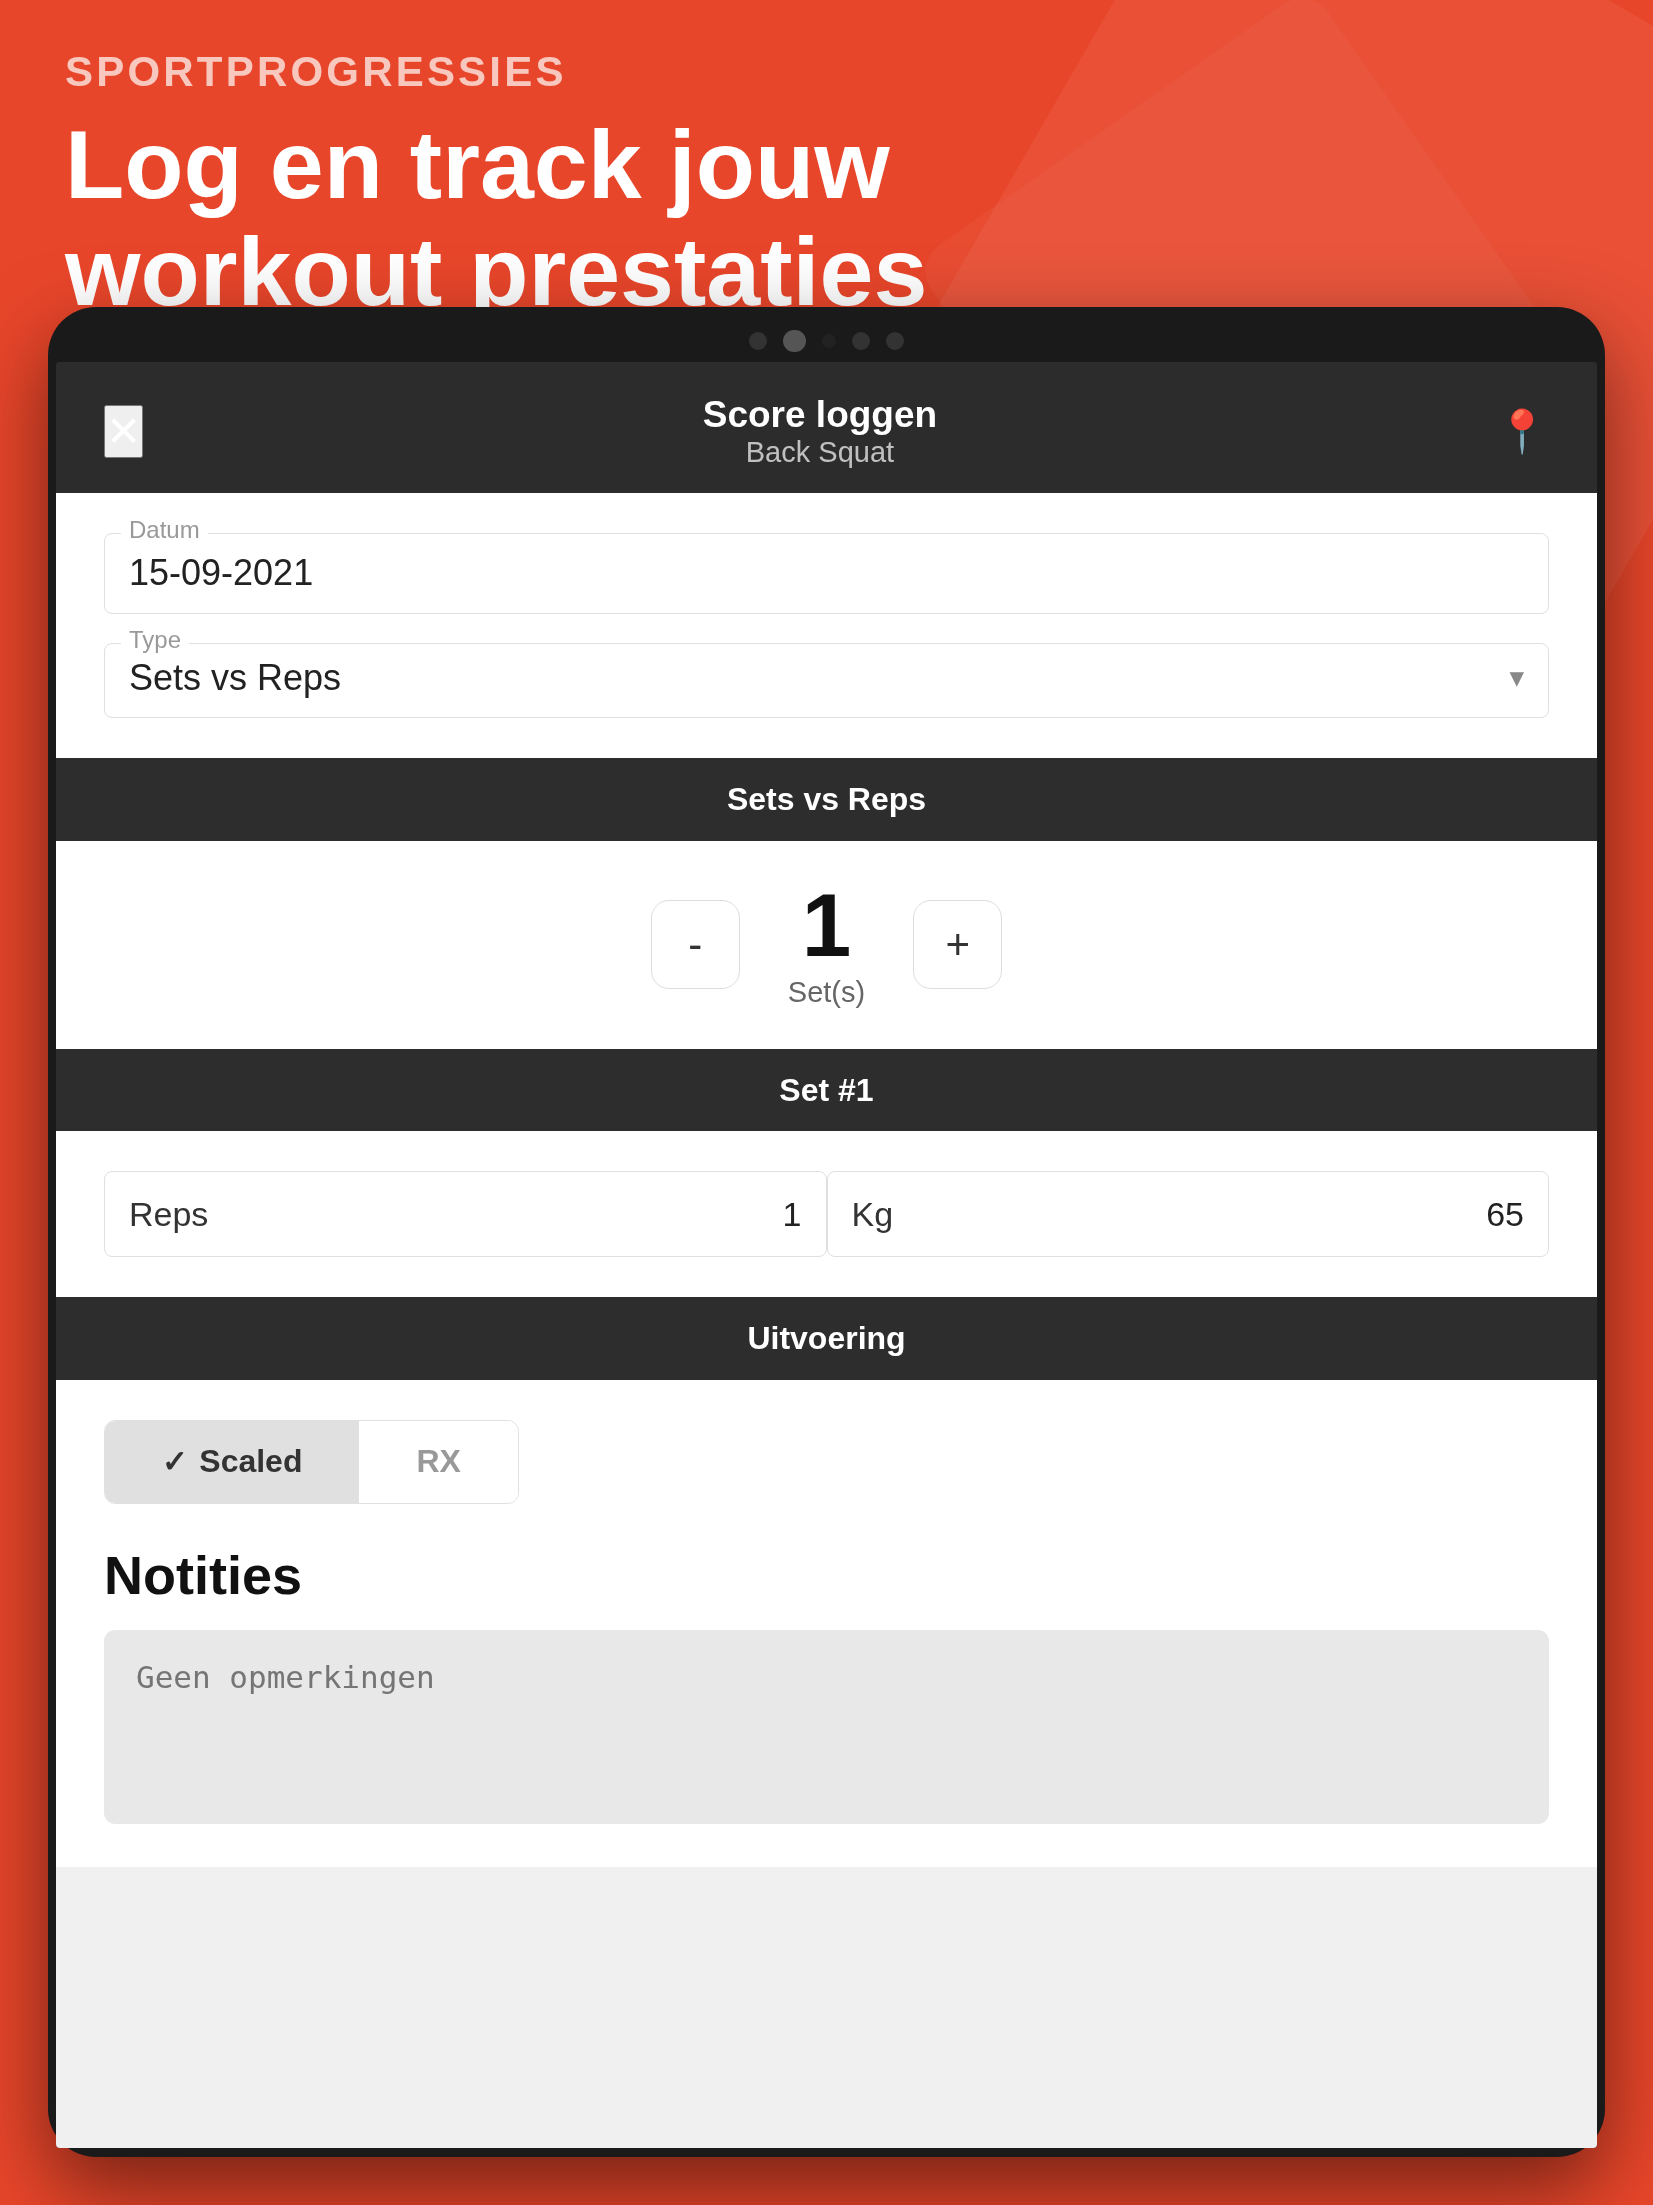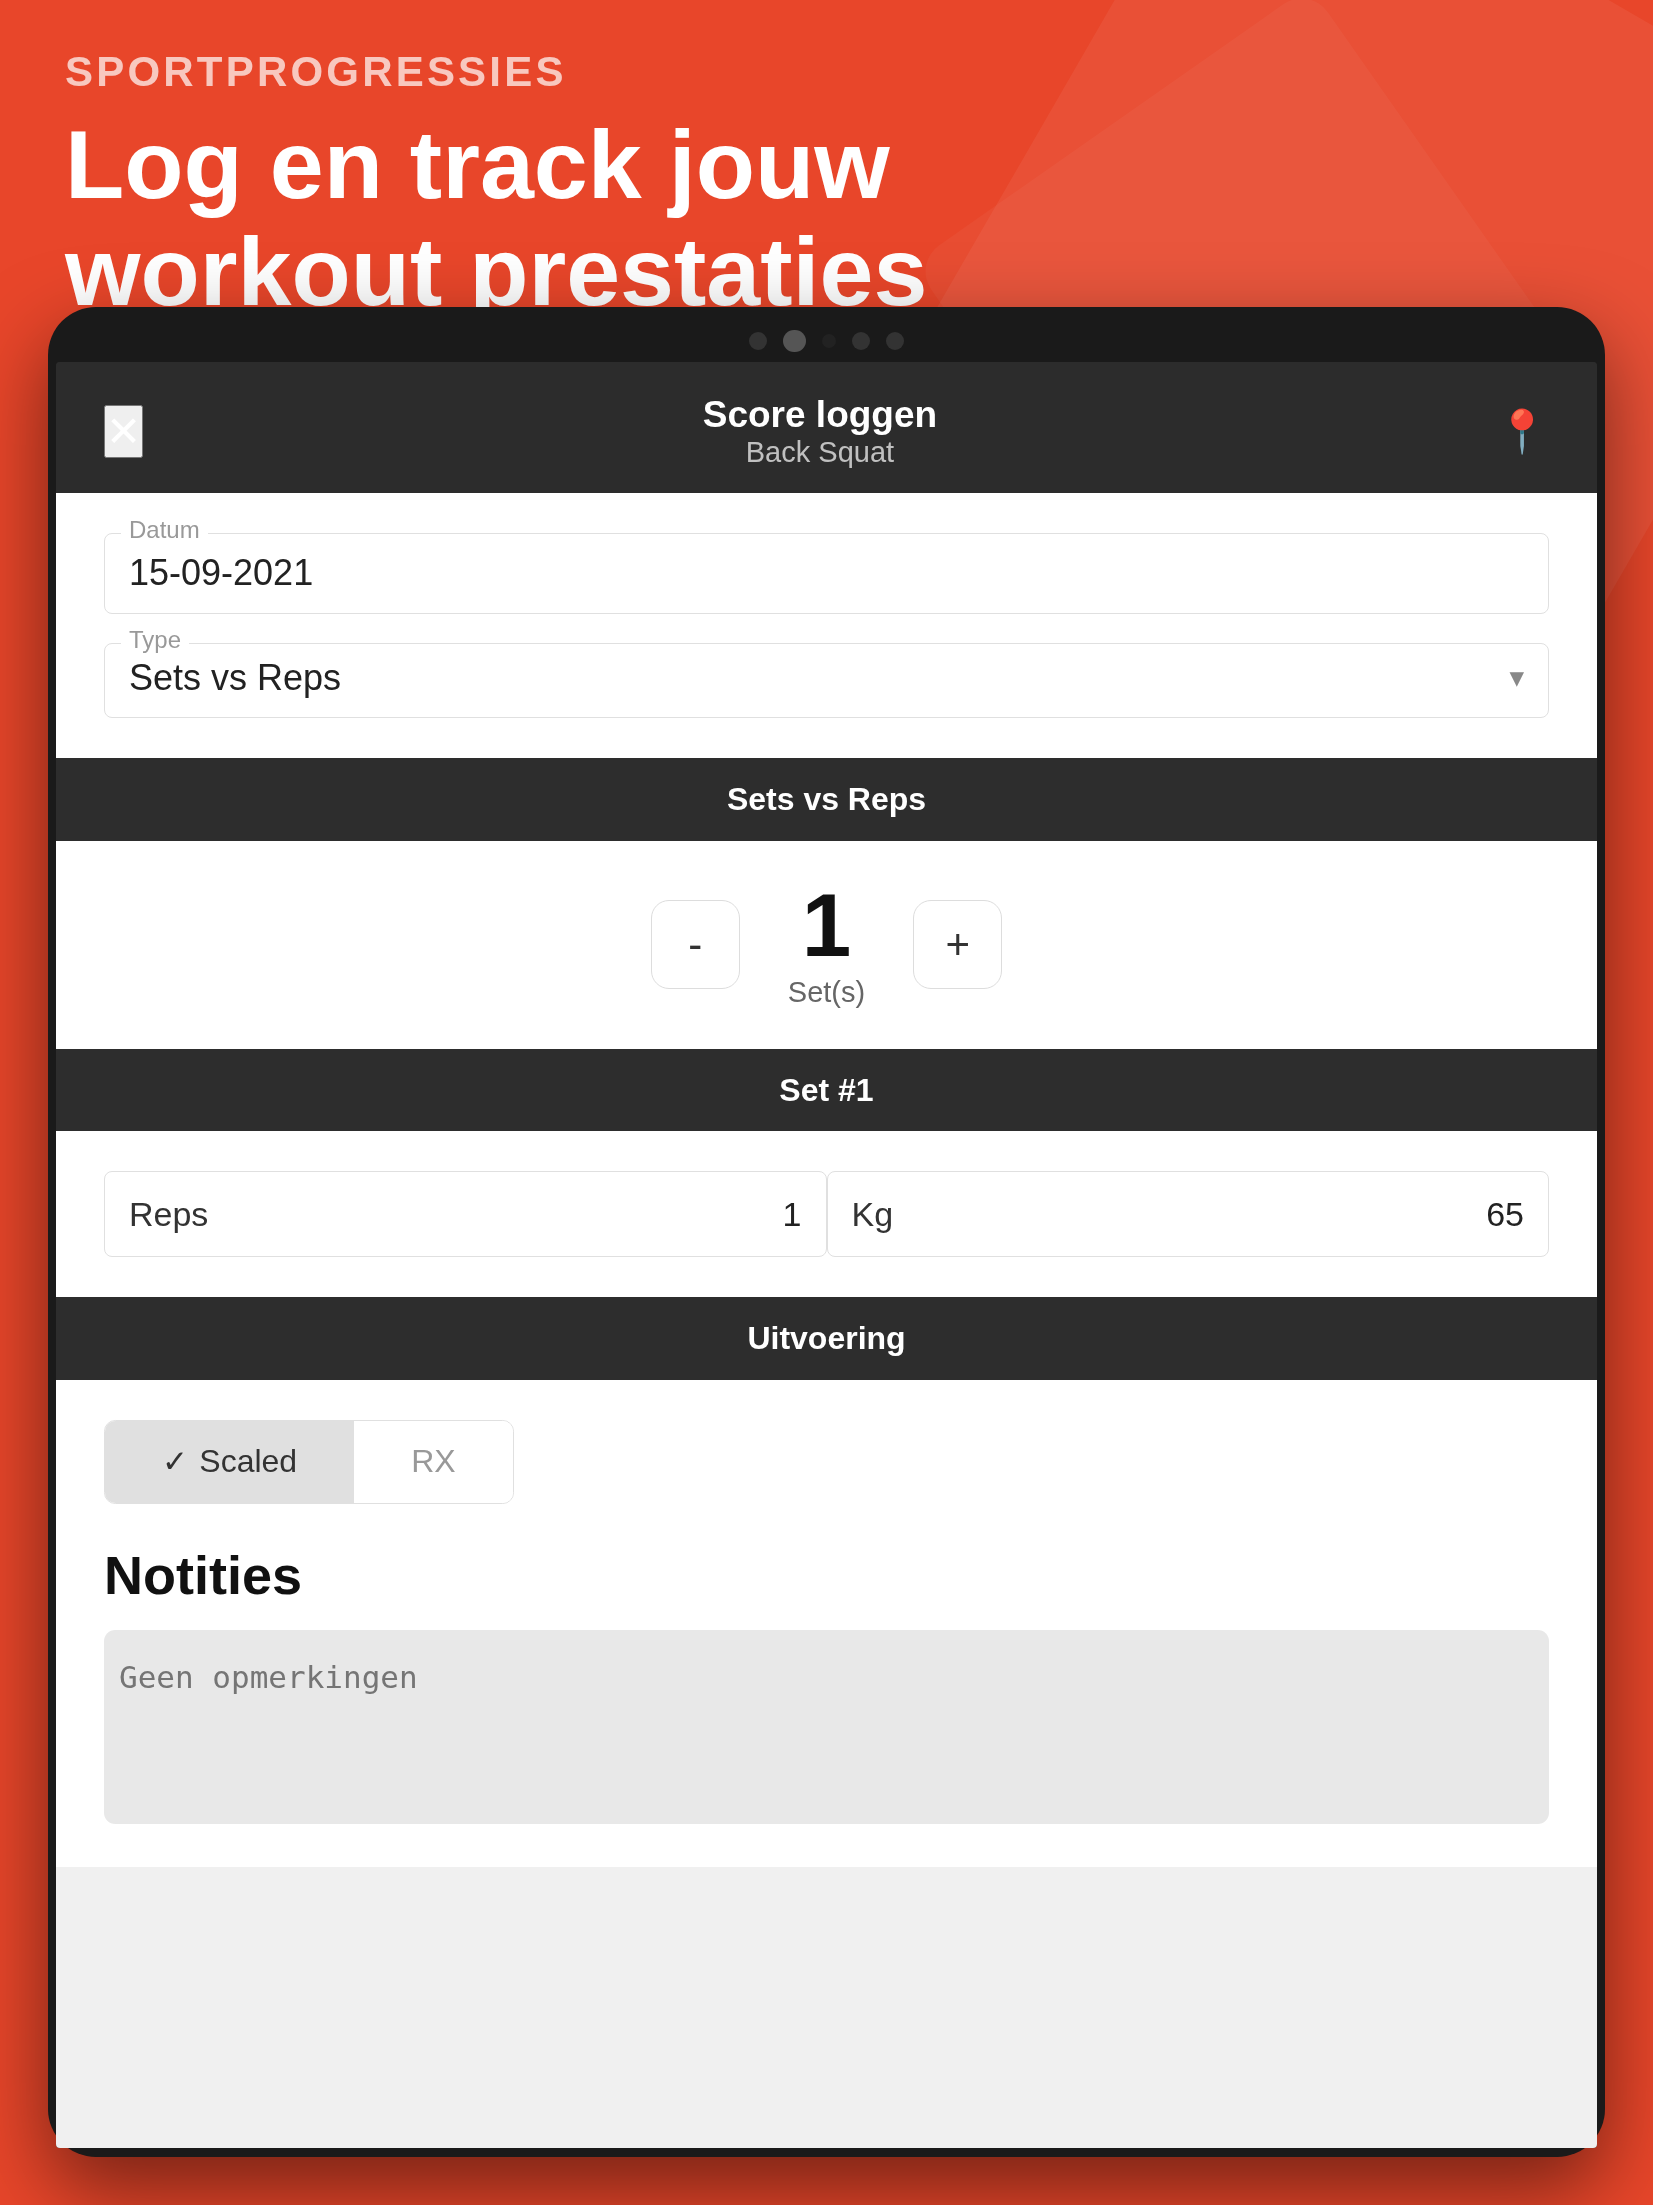--- a/index.html
+++ b/index.html
@@ -246,21 +246,21 @@
       display: flex;
       gap: 0;
       border: 1.6px solid #e0e0e0;
       border-radius: 11.3px;
       overflow: hidden;
       width: fit-content;
     }
     .toggle-btn {
       padding: 22.6px 57px;
       font-size: 32px;
-      font-weight: 400;
+      font-weight: 700;
       cursor: pointer;
       border: none;
       background: white;
       color: #999;
     }
     .toggle-btn.active {
       background: #e0e0e0;
       color: #333;
     }
     .toggle-check {
@@ -277,21 +277,21 @@
       font-size: 54px;
       font-weight: 700;
       color: #111;
       margin-bottom: 24px;
     }
     .notities-textarea {
       width: 100%;
       background: #e8e8e8;
       border: none;
       border-radius: 11.3px;
-      padding: 29px 15px;
+      padding: 29px 32px;
       font-size: 31px;
       color: #aaa;
       min-height: 194px;
       resize: none;
       outline: none;
     }
 
     
     .fieldset-wrapper {
       position: relative;

